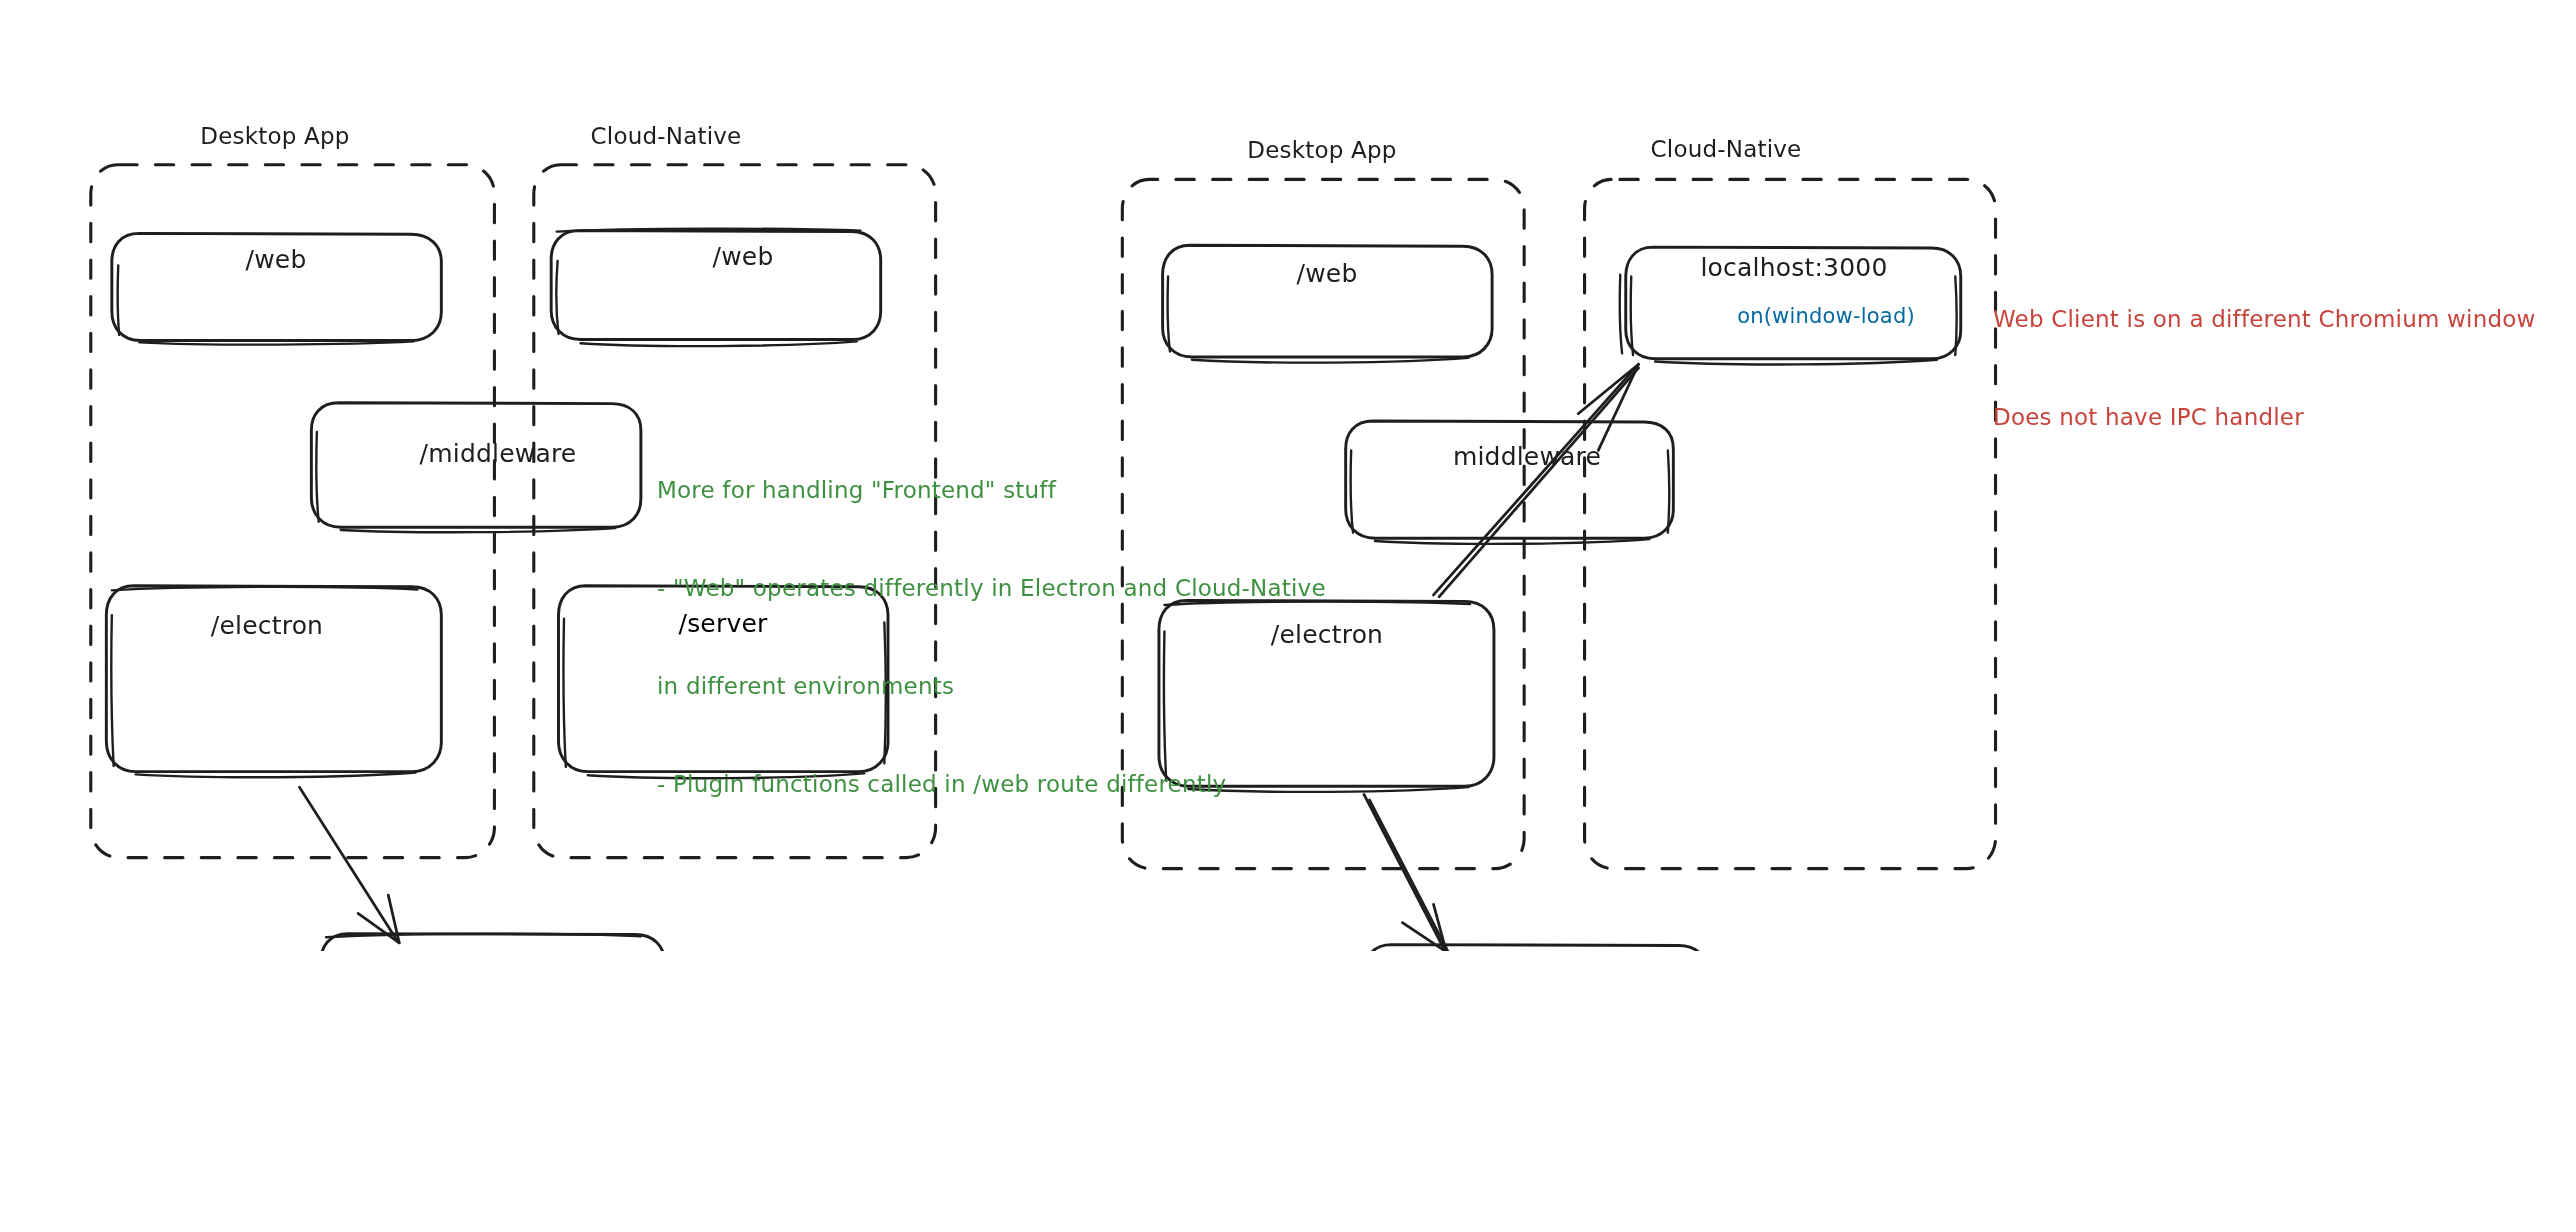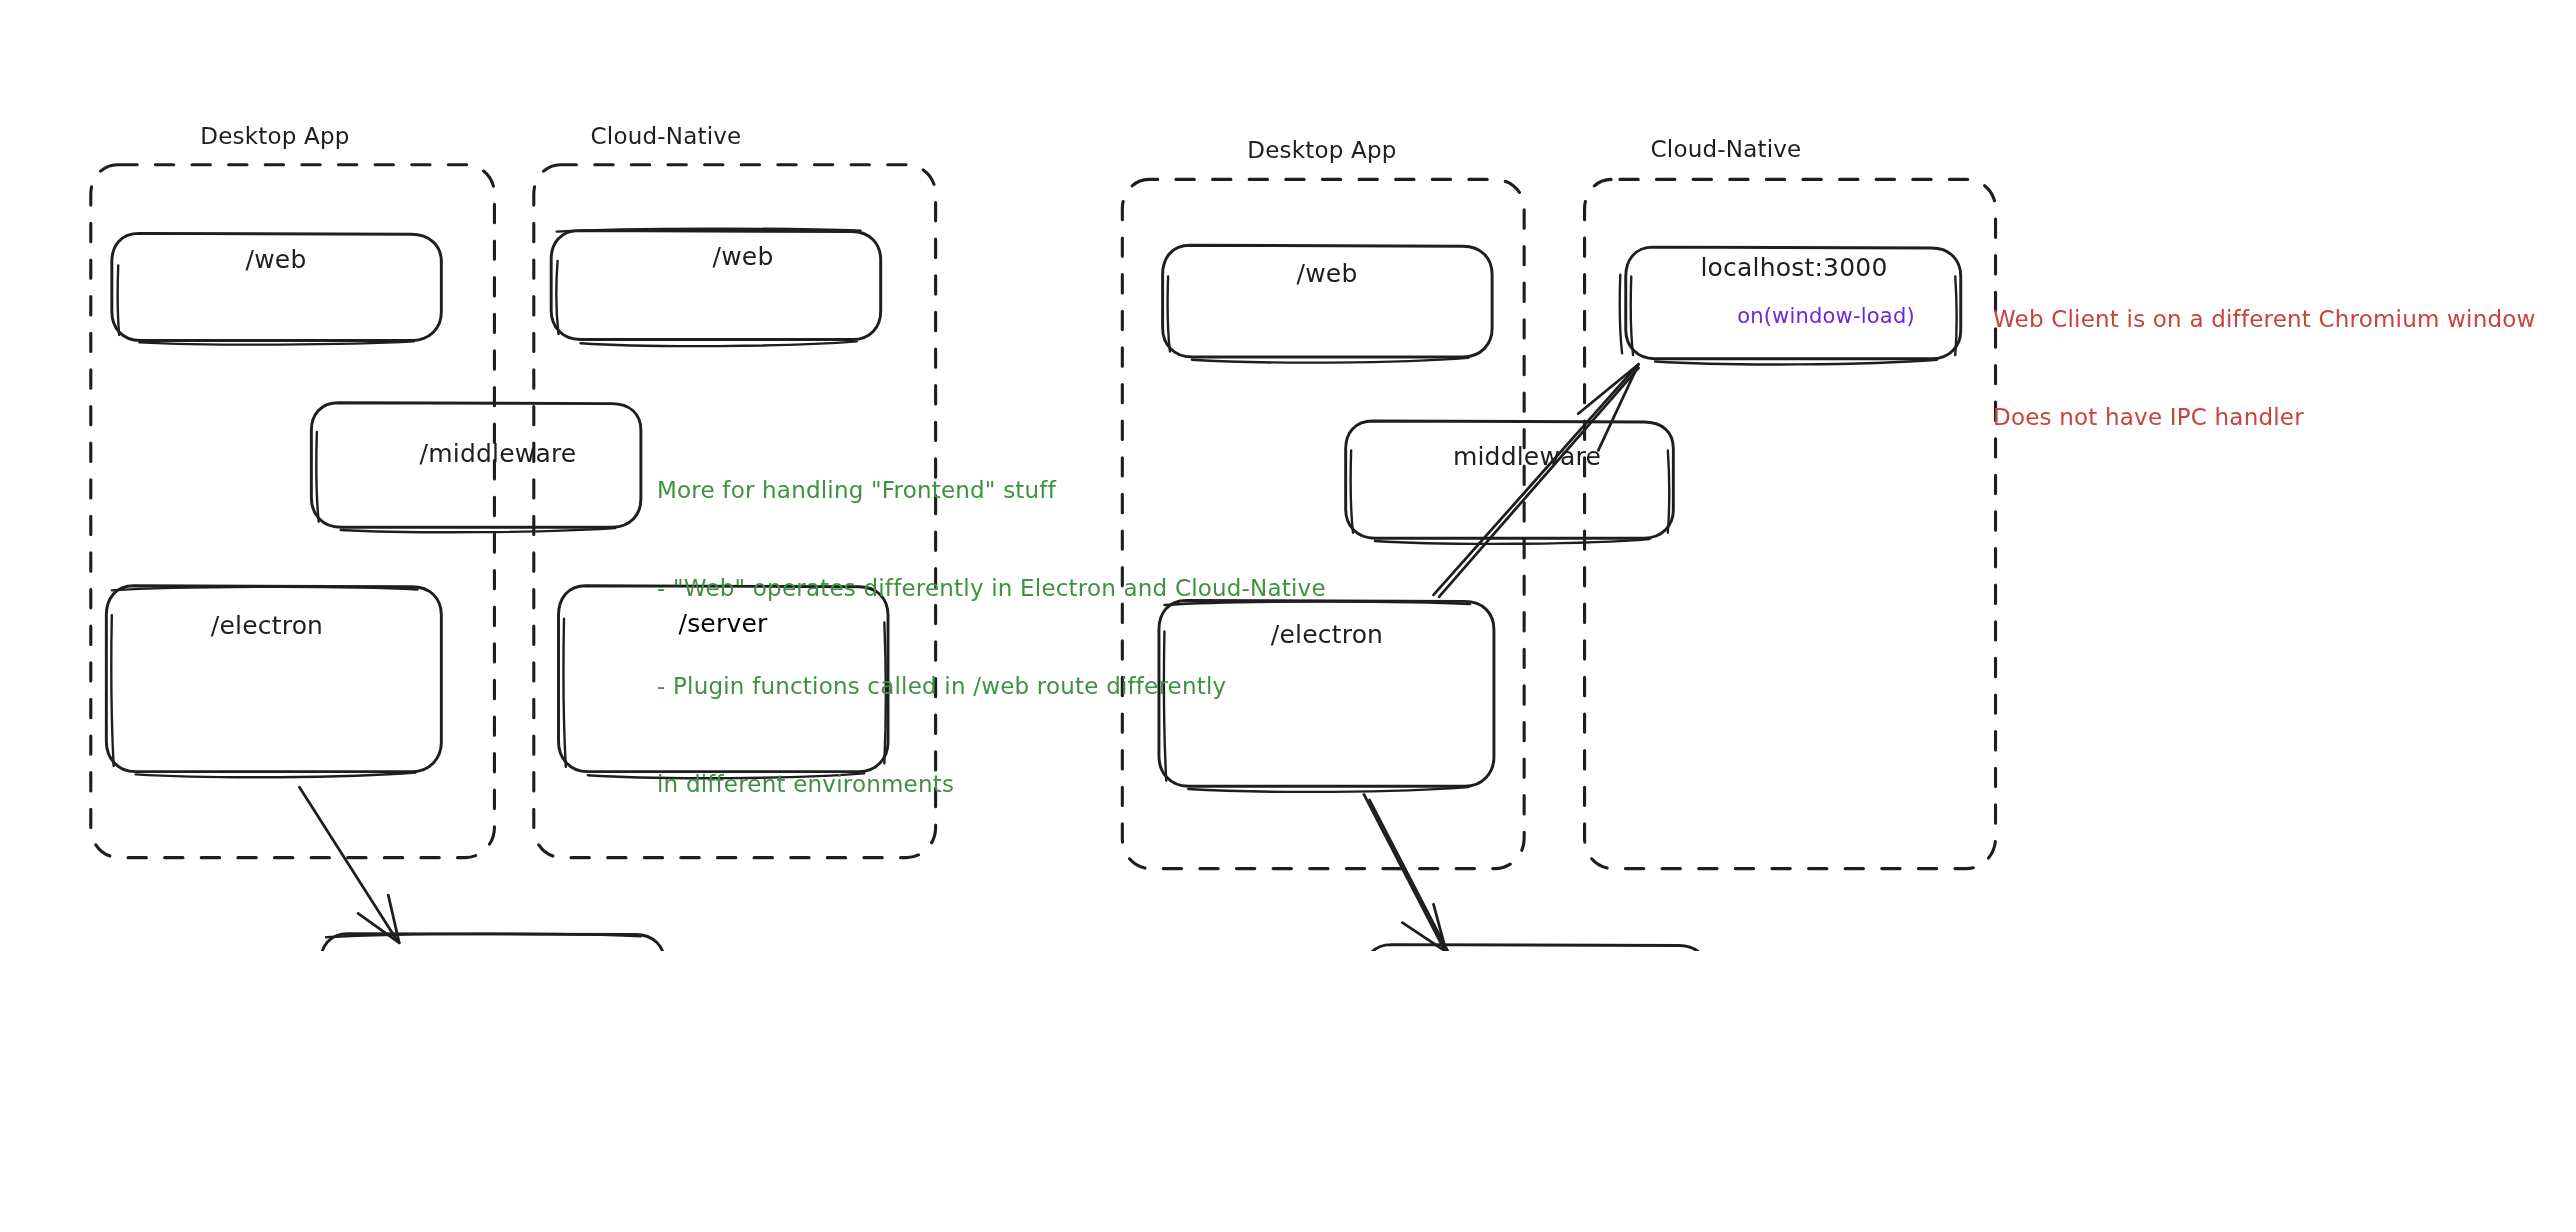--- a/index.html
+++ b/index.html
@@ -50,21 +50,21 @@
   }
   .box-title.plain { font-style: normal; }
   .note {
     font-size: 23px;
     line-height: 1.42;
   }
   .note.green { color: #3f9142; }
   .note.red   { color: #c9433d; }
   .sub-red {
     font-size: 21px;
-    color: #6d28d9;
+    color: #0369a1;
     text-align: left;
     transform: translateX(-50%);
   }
   .red-title { color: #000000; }
 </style>
 </head>
 <body>
 
 <div id="canvas-wrap">
 
@@ -217,22 +217,22 @@
 
   <div class="lbl box-title" style="left:267px; top:609px;">/electron</div>
 
   <div class="lbl box-title red-title" style="left:723px; top:607px;">/server</div>
 
   <div class="lbl box-title" style="left:499px; top:973px;">/server</div>
 
   <div class="lbl note green" style="left:657px; top:409px;">
     <div>More for handling "Frontend" stuff</div>
     <div>- "Web" operates differently in Electron and Cloud-Native</div>
+    <div>in different environments</div>
     <div>- Plugin functions called in /web route differently</div>
-    <div>in different environments</div>
   </div>
 
   <div class="lbl grp-title" style="left:1322px; top:135px;">Desktop App</div>
 
   <div class="lbl grp-title" style="left:1726px; top:134px;">Cloud-Native</div>
 
   <div class="lbl box-title" style="left:1327px; top:257px;">/web</div>
 
   <div class="lbl box-title plain" style="left:1794px; top:251px;">localhost:3000</div>
 

